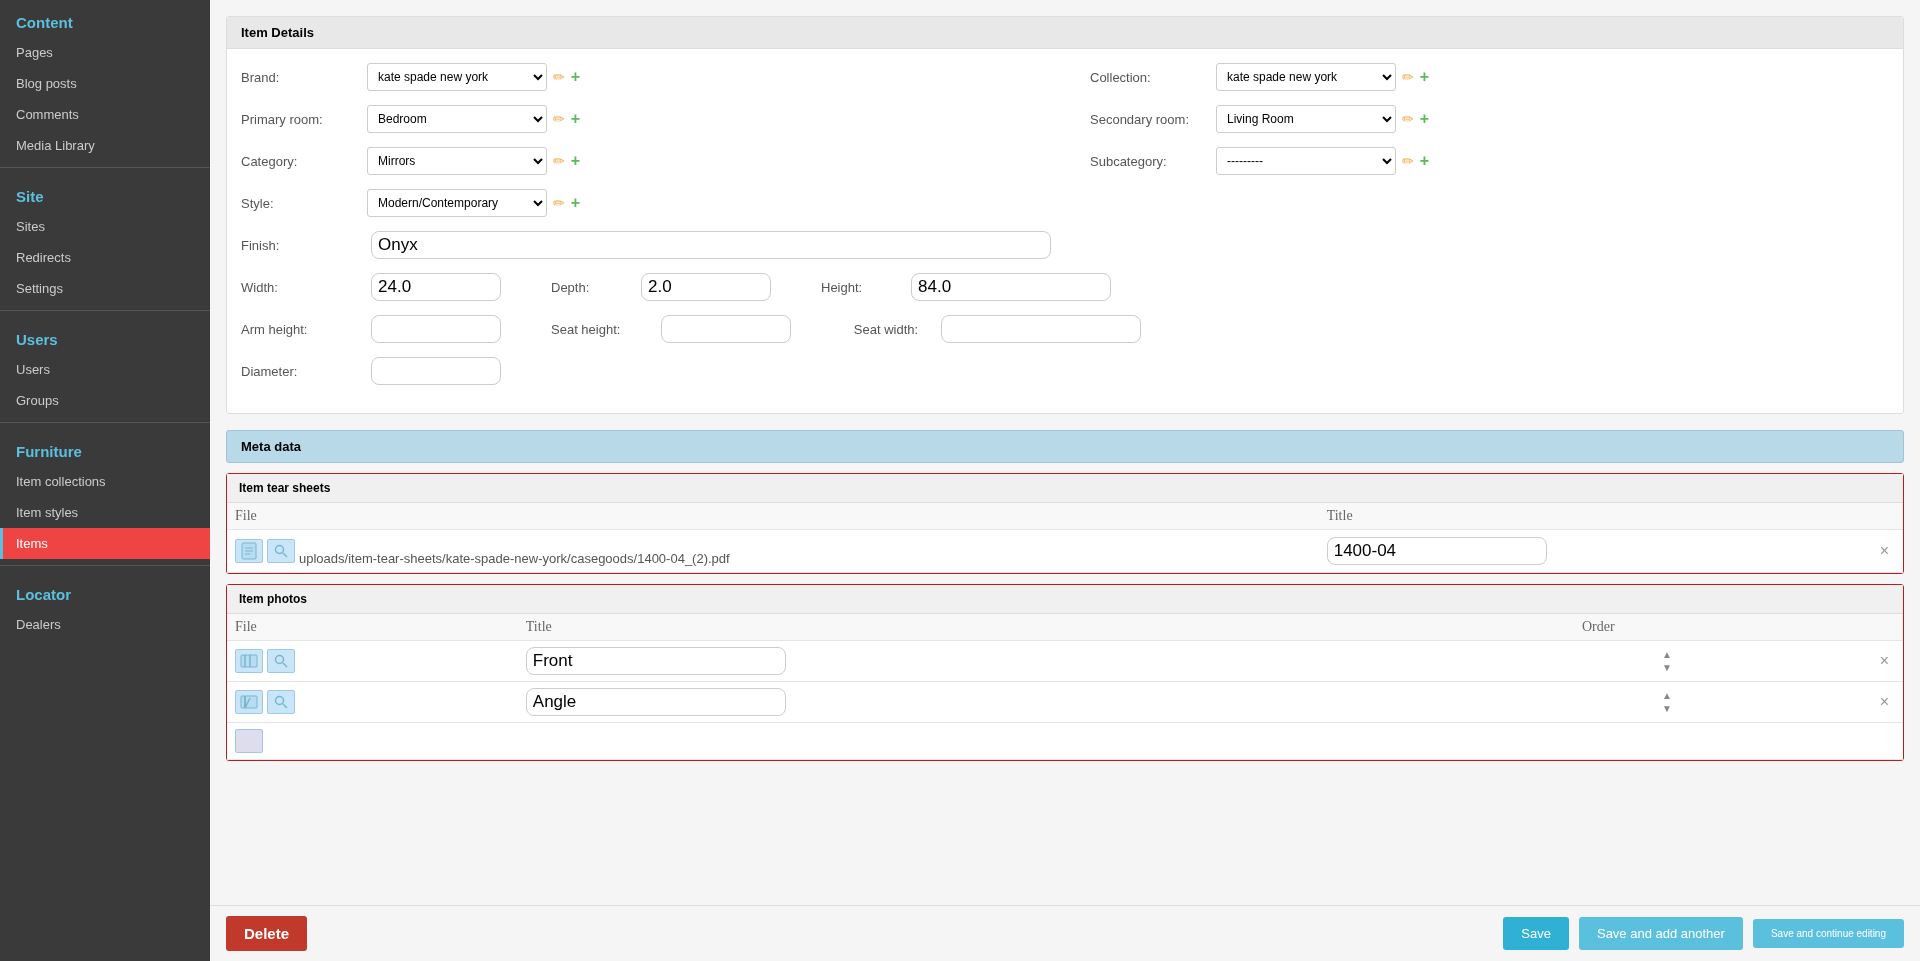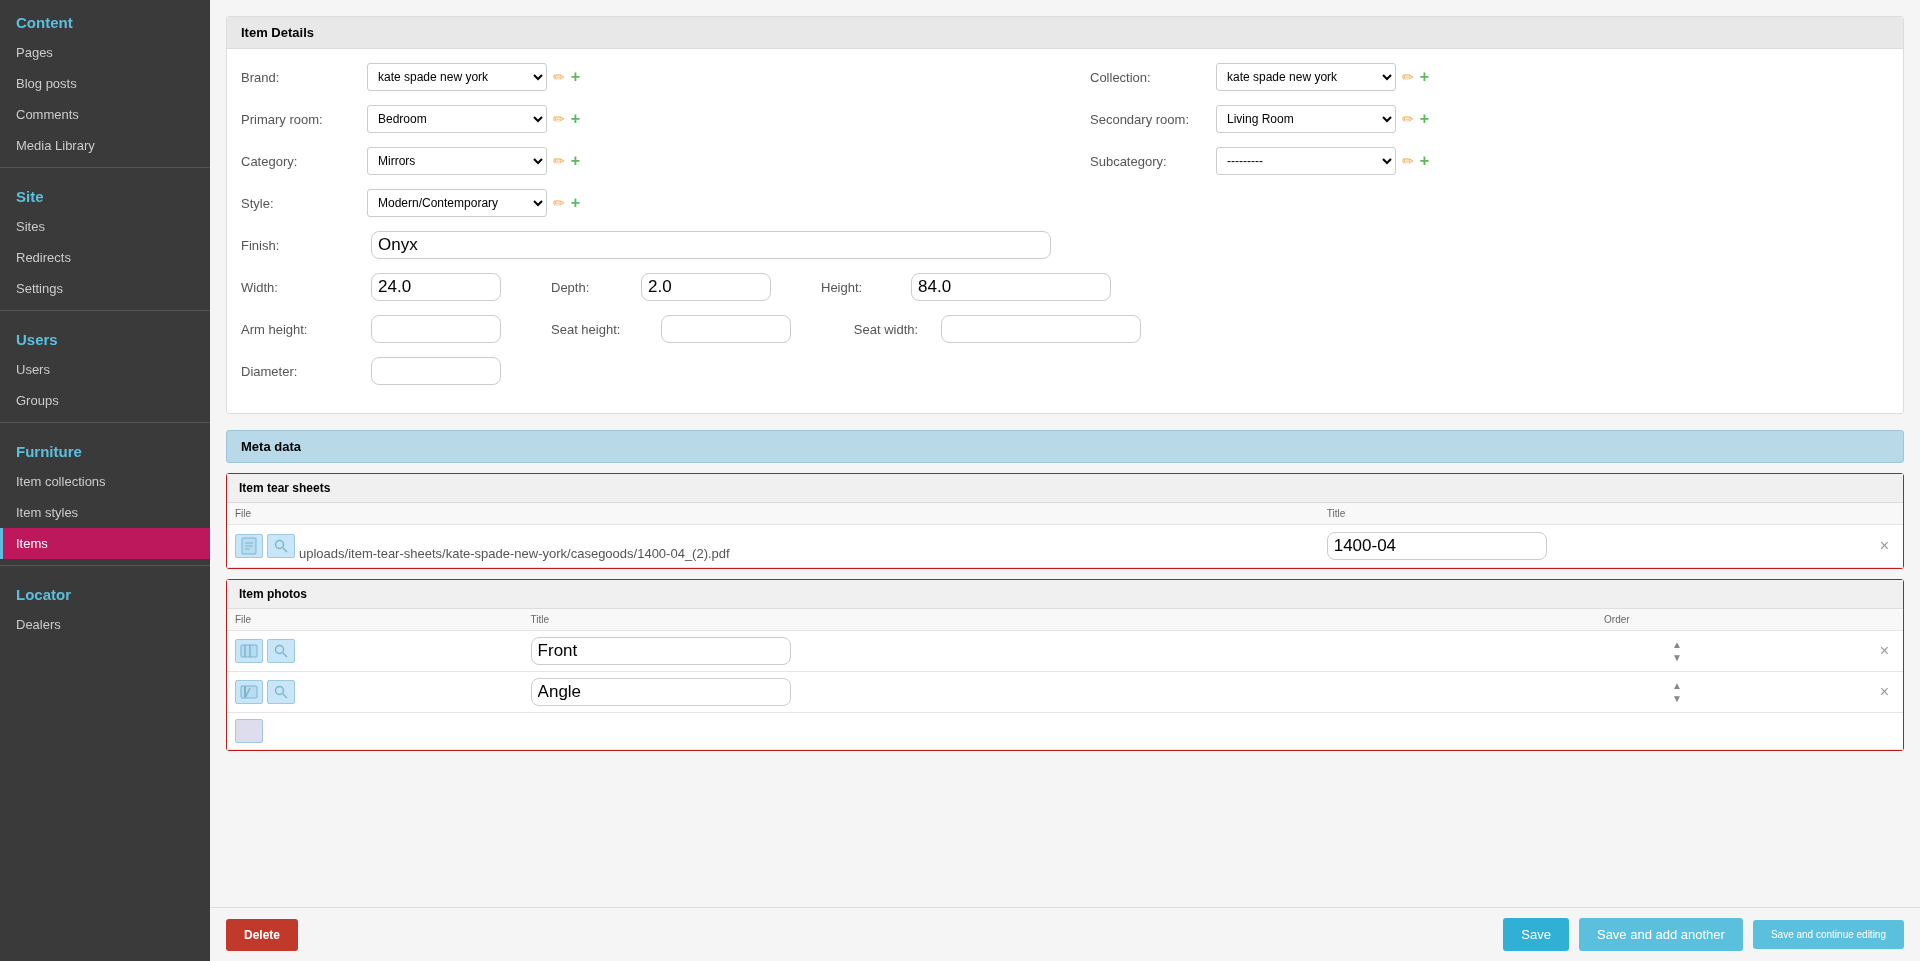--- a/index.html
+++ b/index.html
@@ -22,21 +22,21 @@
       font-size: 15px;
       font-weight: bold;
       padding: 14px 16px 6px 16px;
     }
     .sidebar-item {
       padding: 8px 16px;
       color: #ccc;
       cursor: pointer;
       font-size: 13px;
     }
-    .sidebar-item.active { background: #be185d; color: #fff; border-left: 3px solid #5bc0de; padding-left: 13px; }
+    .sidebar-item.active { background: #ef4444; color: #fff; border-left: 3px solid #5bc0de; padding-left: 13px; }
     .sidebar-divider { height: 1px; background: #555; margin: 6px 0; }
 
     
     #main {
       flex: 1;
       display: flex;
       flex-direction: column;
       overflow-y: auto;
       background: #f5f5f5;
     }
@@ -141,25 +141,26 @@
       font-size: 12px;
       border-bottom: 1px solid #ddd;
     }
     .sub-table {
       width: 100%;
       border-collapse: collapse;
     }
     .sub-table th {
       text-align: left;
       padding: 5px 8px;
-      font-size: 10px;
+      font-size: 14px;
       color: #666;
       background: #f8f8f8;
       border-bottom: 1px solid #e5e5e5;
       font-weight: normal;
+      font-family: Liberation Serif, serif;
     }
     .sub-table td {
       padding: 6px 8px;
       vertical-align: middle;
       border-bottom: 1px solid #e5e5e5;
     }
     .file-thumb {
       display: flex;
       align-items: center;
       gap: 4px;
@@ -228,21 +229,21 @@
       align-items: center;
       gap: 10px;
     }
     .btn-delete {
       background: #c0392b;
       color: #fff;
       border: none;
       padding: 9px 18px;
       border-radius: 3px;
       cursor: pointer;
-      font-size: 12px;
+      font-size: 15px;
       font-weight: bold;
     }
     .btn-spacer { flex: 1; }
     .btn-save {
       background: #31b0d5;
       color: #fff;
       border: none;
       padding: 9px 18px;
       border-radius: 3px;
       cursor: pointer;

